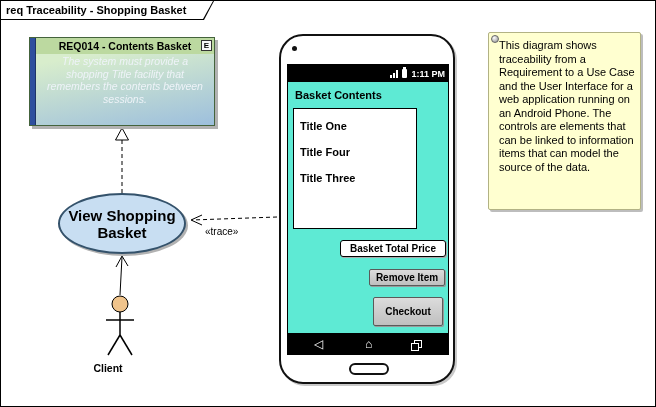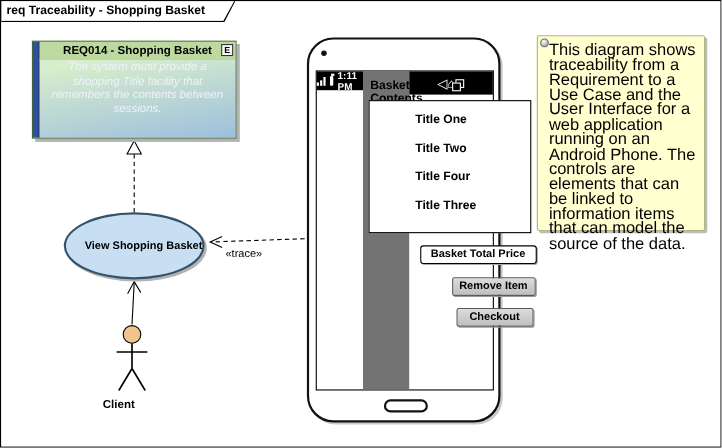--- a/index.html
+++ b/index.html
@@ -24,67 +24,67 @@
   .req-badge{position:absolute;right:2px;top:2px;width:11px;height:11px;border:1px solid #333;background:#f8f8f8;
     font-size:8px;font-weight:bold;line-height:9px;text-align:center;box-sizing:border-box;}
   .req-body{position:absolute;left:6px;right:0;top:16px;bottom:0;
     background:linear-gradient(170deg,#d8edcc 10%,#9dbfdd 100%);text-align:center;font-style:italic;overflow:hidden;}
   .req-notes-label{font-size:10px;color:#66795f;margin-top:1px;}
   .req-notes-text{font-size:10.5px;color:#eef3f8;line-height:12.5px;padding:0 6px;margin-top:1px;}
 
   
   .usecase{position:absolute;left:57px;top:192px;width:128px;height:61px;background:#c8def2;border:2px solid #34526b;
     border-radius:50%;box-shadow:2px 2px 0 #b2b2b2;display:flex;align-items:center;justify-content:flex-end;
-    font-size:10px;font-weight:bold;text-align:center;box-sizing:border-box;}
+    font-size:15px;font-weight:bold;text-align:center;box-sizing:border-box;}
 
   .trace-label{position:absolute;left:204px;top:225px;font-size:10px;color:#000;}
   .actor-label{position:absolute;left:80px;top:361px;width:54px;text-align:center;font-size:10.5px;font-weight:bold;}
 
   
   .phone{position:absolute;left:278px;top:33px;width:176px;height:350px;background:#fff;border:2px solid #111;
     border-radius:24px;box-shadow:2px 2px 0 #c9c9c9;box-sizing:border-box;}
   .camera-dot{position:absolute;left:11px;top:10px;width:5px;height:5px;border-radius:50%;background:#111;}
   .screen{position:absolute;left:6px;top:28px;width:162px;height:291px;border:1px solid #000;box-sizing:border-box;
-    background:#fff;display:flex;flex-direction:row;}
+    background:#fff;display:flex;flex-direction:column;}
   .statusbar{height:17px;background:#000;display:flex;justify-content:flex-end;align-items:center;gap:3px;
     padding-right:3px;box-sizing:border-box;flex:0 0 17px;}
   .signal-icon{display:flex;align-items:flex-end;gap:1px;height:8px;}
   .signal-icon i{display:block;width:2px;background:#fff;}
   .signal-icon i:nth-child(1){height:3px;}
   .signal-icon i:nth-child(2){height:5px;}
   .signal-icon i:nth-child(3){height:8px;}
   .battery-icon{width:5px;height:9px;background:#fff;position:relative;border-radius:1px;margin-left:1px;}
   .battery-icon::before{content:"";position:absolute;top:-2px;left:1px;width:3px;height:2px;background:#fff;}
   .status-time{color:#fff;font-size:9px;font-weight:bold;padding-left:1px;}
-  .content{flex:1;position:relative;background:#737373;}
+  .content{flex:1;position:relative;background:#5eead4;}
   .screen-title{position:absolute;left:7px;top:7px;font-size:11px;font-weight:bold;}
-  .listbox{position:absolute;left:5px;top:26px;width:148px;height:121px;border:1px solid #000;background:#fff;
-    box-sizing:border-box;padding-top:4px;padding-left:36px;}
+  .listbox{position:absolute;left:5px;top:26px;width:124px;height:121px;border:1px solid #000;background:#fff;
+    box-sizing:border-box;padding-top:4px;}
   .list-item{font-size:11px;font-weight:bold;padding-left:6px;height:26px;line-height:26px;}
   .btn{display:flex;align-items:center;justify-content:center;font-size:10px;font-weight:bold;box-sizing:border-box;}
   .btn-total{position:absolute;left:52px;top:158px;width:106px;height:17px;background:#fff;border:1px solid #000;
     border-radius:3px;box-shadow:1px 1px 0 #aaa;}
   .btn-gray{background:linear-gradient(#dcdcdc,#bfbfbf);border:1px solid #5a5a5a;border-radius:2px;box-shadow:1px 1px 0 #999;}
   .btn-remove{position:absolute;left:81px;top:187px;width:76px;height:17px;}
-  .btn-checkout{position:absolute;left:85px;top:215px;width:70px;height:17px;}
+  .btn-checkout{position:absolute;left:85px;top:215px;width:70px;height:29px;}
   .navbar{height:21px;background:#000;display:flex;align-items:center;justify-content:space-between;
     padding:0 26px;box-sizing:border-box;flex:0 0 21px;}
   .nav-glyph{color:#fff;font-size:12px;line-height:1;}
   .recents-icon{position:relative;width:8px;height:8px;border:1px solid #fff;box-sizing:border-box;}
   .recents-icon::before{content:"";position:absolute;left:-4px;top:2px;width:8px;height:8px;border:1px solid #fff;
     background:#000;box-sizing:border-box;}
   .home-pill{position:absolute;left:68px;top:327px;width:40px;height:12px;border:2px solid #111;border-radius:7px;
     box-sizing:border-box;}
 
   
   .note{position:absolute;left:487px;top:31px;width:153px;height:178px;background:#ffffd0;border:1px solid #b2b284;
     border-radius:2px;box-shadow:2px 2px 0 #bdbdbd;box-sizing:border-box;}
   .note-pin{position:absolute;left:2px;top:2px;width:8px;height:8px;border-radius:50%;
     background:radial-gradient(circle at 35% 30%,#ffffff,#8c8c8c);border:1px solid #666;box-sizing:border-box;}
-  .note-text{padding:6px 4px 4px 10px;font-size:15px;line-height:13.5px;color:#000;}
+  .note-text{padding:6px 4px 4px 10px;font-size:11px;line-height:13.5px;color:#000;}
 </style>
 </head>
 <body>
 
 <div class="canvas">
 
   <svg class="connectors" width="656" height="407" viewBox="0 0 656 407">
     <g>
       <line x1="121" y1="139" x2="121" y2="192" stroke="#000" stroke-width="1" stroke-dasharray="4 3"></line>
       <polygon points="121,127 114.5,139 127.5,139" fill="#ffffff" stroke="#000"></polygon>
@@ -108,21 +108,21 @@
 
   <div class="frame-tab-outer">
     <div class="frame-tab-inner">
       <span>req Traceability - Shopping Basket Android</span>
     </div>
   </div>
 
   <div class="requirement">
     <div class="req-stripe"></div>
     <div class="req-header">
-      <span>REQ014 - Shopping Basket</span>
+      <span>REQ014 - Contents Basket</span>
       <span class="req-badge">E</span>
     </div>
     <div class="req-body">
       <div class="req-notes-text">The system must provide a shopping Title facility that remembers the contents between sessions.</div>
     </div>
   </div>
 
   <div class="usecase">
     <span>View Shopping Basket</span>
   </div>
@@ -139,21 +139,20 @@
             <i></i>
             <i></i>
           </span>
         <span class="battery-icon"></span>
         <span class="status-time">1:11 PM</span>
       </div>
       <div class="content">
         <div class="screen-title">Basket Contents</div>
         <div class="listbox">
           <div class="list-item">Title One</div>
-          <div class="list-item">Title Two</div>
           <div class="list-item">Title Four</div>
           <div class="list-item">Title Three</div>
         </div>
         <div class="btn btn-total">Basket Total Price</div>
         <div class="btn btn-gray btn-remove">Remove Item</div>
         <div class="btn btn-gray btn-checkout">Checkout</div>
       </div>
       <div class="navbar">
         <span class="nav-glyph">◁</span>
         <span class="nav-glyph">⌂</span>

